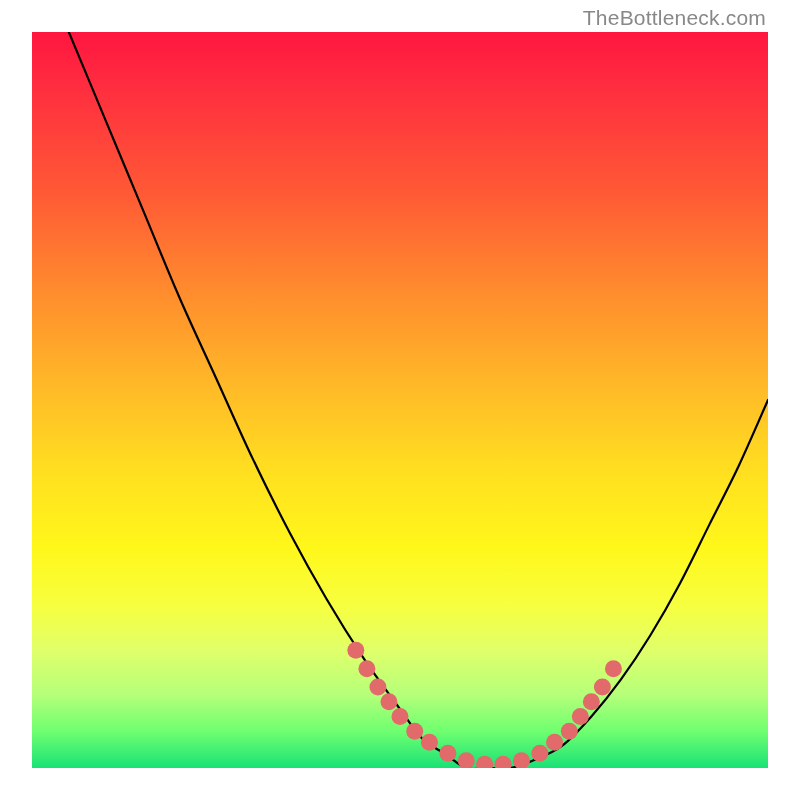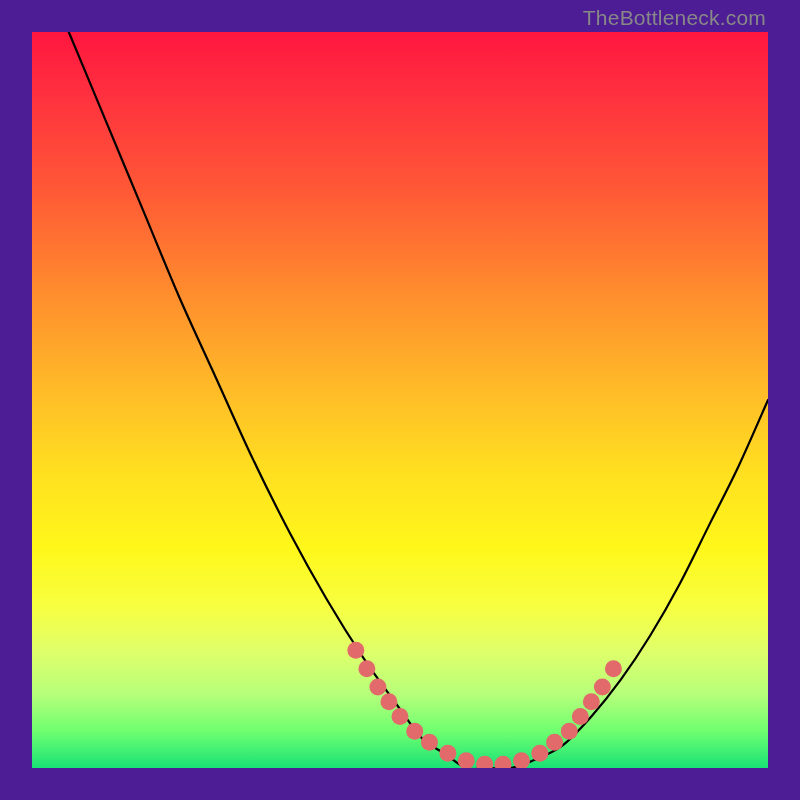--- a/index.html
+++ b/index.html
@@ -10,21 +10,21 @@
     background: #000;
     overflow: hidden;
     font-family: Arial, Helvetica, sans-serif;
   }
   .frame {
     position: absolute;
     top: 0;
     left: 0;
     width: 800px;
     height: 800px;
-    background: #4c1d95;
+    background: #ffffff;
   }
   .plot {
     position: absolute;
     top: 32px;
     left: 32px;
     width: 736px;
     height: 736px;
     
     background: linear-gradient(
       to bottom,

